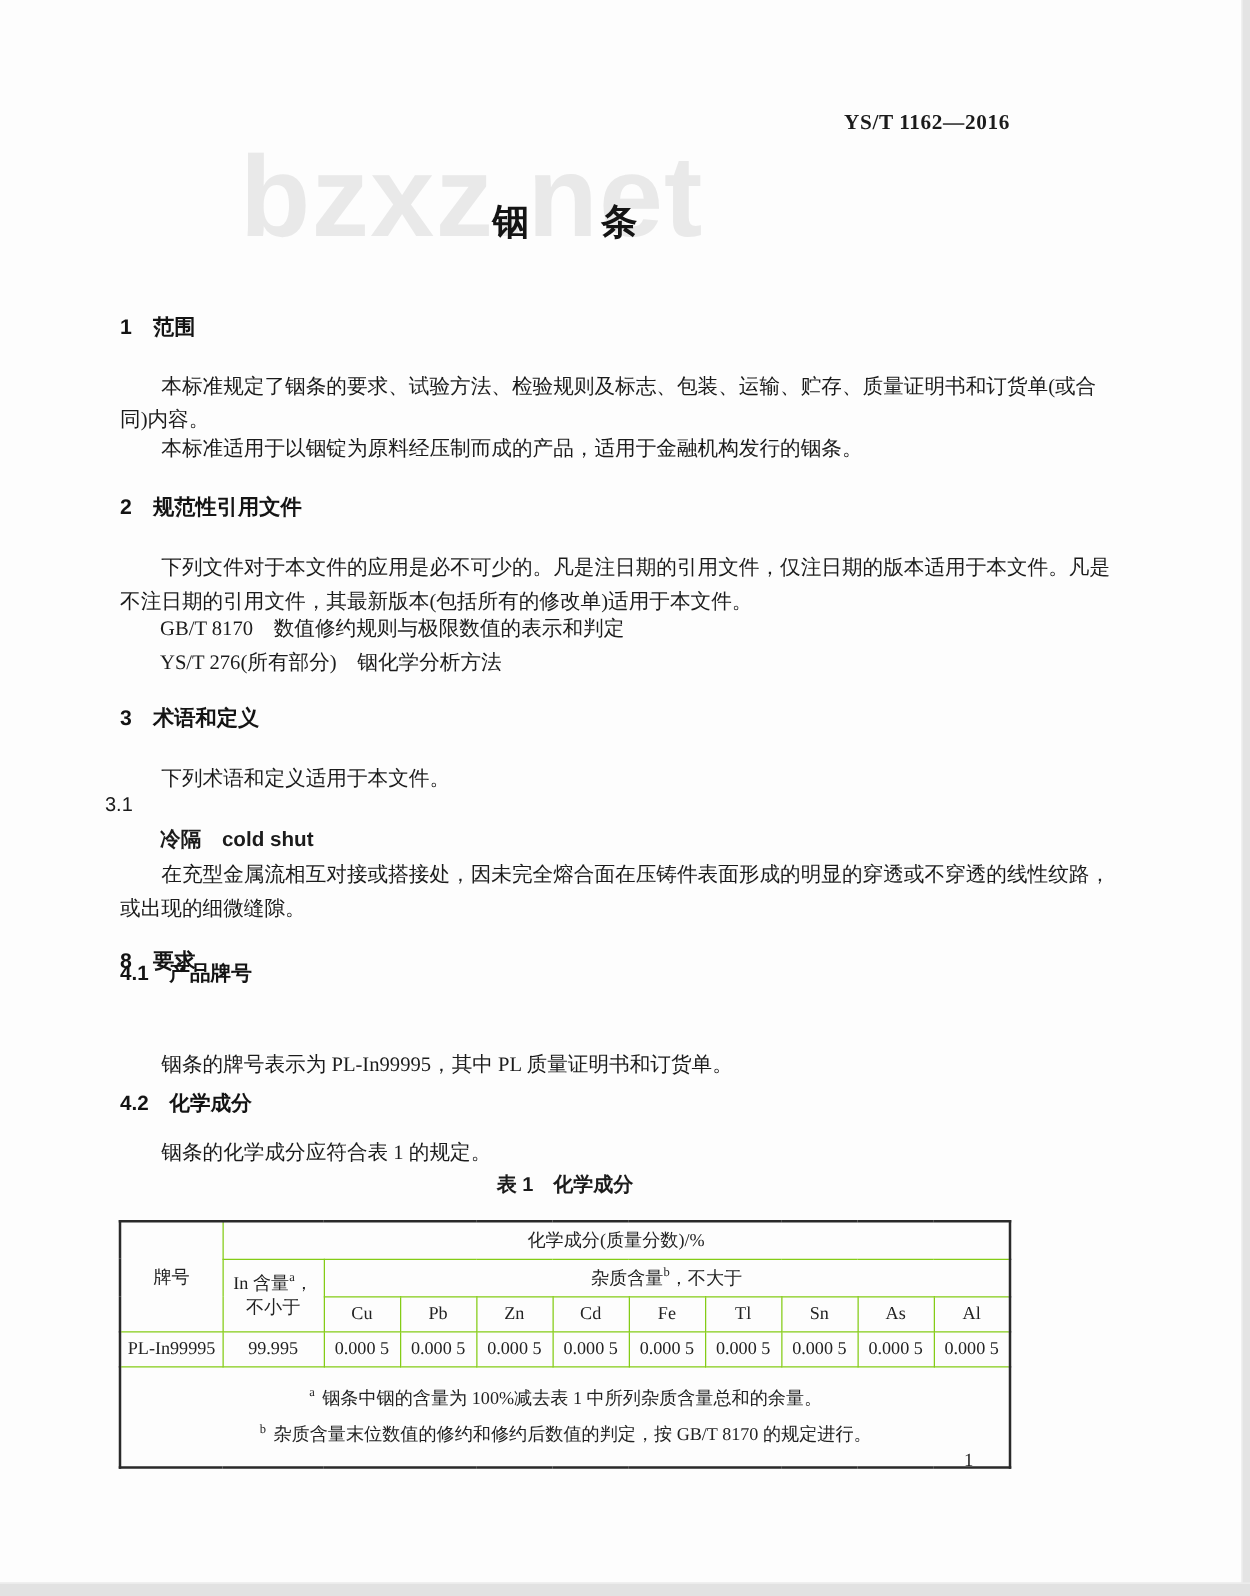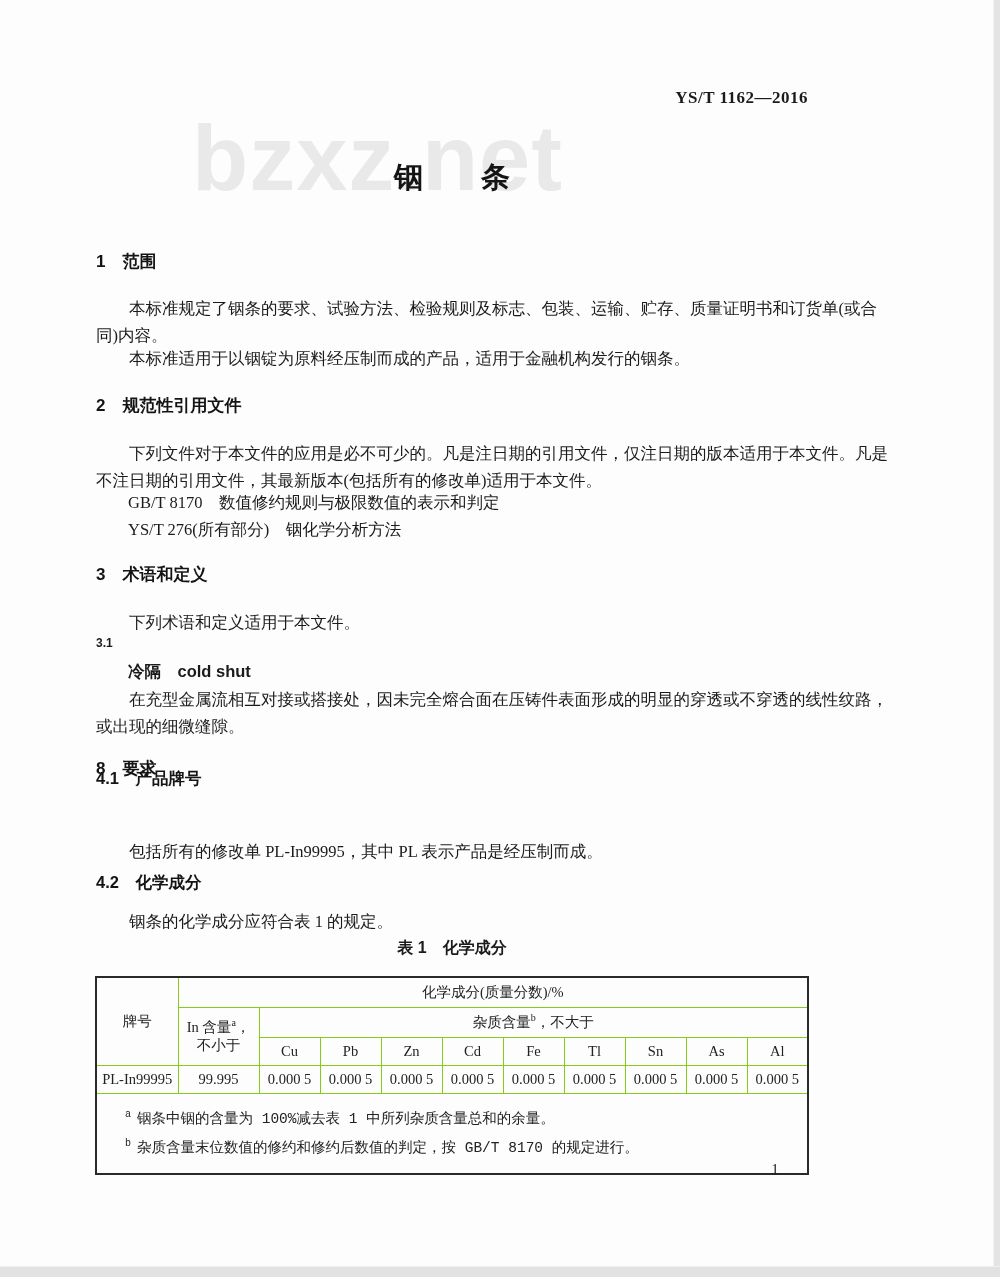--- a/index.html
+++ b/index.html
@@ -51,23 +51,23 @@
   }
   .para {
     position:absolute; left:96px; width:792px;
     font-size:16.5px; line-height:27px; text-indent:2em;
   }
   .para-noindent {
     position:absolute; left:128px; width:760px;
     font-size:16.5px; line-height:27px;
   }
   .clause-num {
-    position:absolute; left:96px;
-    font-family:"Liberation Sans", sans-serif;
-    font-weight:bold; font-size:12px;
+    position:absolute; left:84px;
+    font-family:"Liberation Sans", sans-serif;
+    font-weight:normal; font-size:16px;
   }
   .term-line {
     position:absolute; left:128px;
     font-family:"Liberation Sans", sans-serif;
     font-weight:bold; font-size:16.5px;
   }
   .tbl-caption {
     position:absolute; top:938px; left:96px; width:712px;
     text-align:center;
     font-family:"Liberation Sans", sans-serif;
@@ -84,23 +84,23 @@
     border:1px solid #84cc16;
     text-align:center; vertical-align:middle;
     padding:2px 2px;
   }
   table.chem tr.r1 td { height:30px; }
   table.chem tr.r2 td { height:30px; }
   table.chem tr.r3 td { height:28px;margin-left:46px; }
   table.chem tr.rdata td { height:28px; }
   table.chem sup { font-size:10px; }
   table.chem tr.rnotes td {
-    text-align:left; vertical-align:top;
+    text-align:center; vertical-align:top;
     padding:8px 27px 12px 28px;
-    height:52px; line-height:26px; font-size:14.5px;font-family:Liberation Mono, monospace;
+    height:52px; line-height:26px; font-size:14.5px;
   }
   .note { white-space:nowrap; }
   .note sup { font-size:10px; margin-right:6px; }
   .page-num {
     position:absolute; top:1161px; left:700px; width:150px;
     text-align:center; font-size:15px;
   }
 </style>
 </head>
 <body>
@@ -121,21 +121,21 @@
 <div class="para-noindent" style="top:516px;">YS/T 276(所有部分)　铟化学分析方法</div>
 
 <div class="h1" style="top:563px;">3　术语和定义</div>
 <div class="para" style="top:609px;">下列术语和定义适用于本文件。</div>
 <div class="clause-num" style="top:636px;">3.1</div>
 <div class="term-line" style="top:661px;">冷隔　cold shut</div>
 <div class="para" style="top:686px;">在充型金属流相互对接或搭接处，因未完全熔合面在压铸件表面形成的明显的穿透或不穿透的线性纹路，或出现的细微缝隙。</div>
 
 <div class="h1" style="top:757px;">8　要求</div>
 <div class="h2" style="top:768px;">4.1　产品牌号</div>
-<div class="para" style="top:838px;">包括所有的修改单 PL-In99995，其中 PL 表示产品是经压制而成。</div>
+<div class="para" style="top:838px;">铟条的牌号表示为 PL-In99995，其中 PL 质量证明书和订货单。</div>
 <div class="h2" style="top:872px;">4.2　化学成分</div>
 <div class="para" style="top:908px;">铟条的化学成分应符合表 1 的规定。</div>
 
 <div class="tbl-caption">表 1　化学成分</div>
 
 <table class="chem">
   <colgroup>
     <col style="width:82px">
       <col style="width:81px">
     <col style="width:61px">

